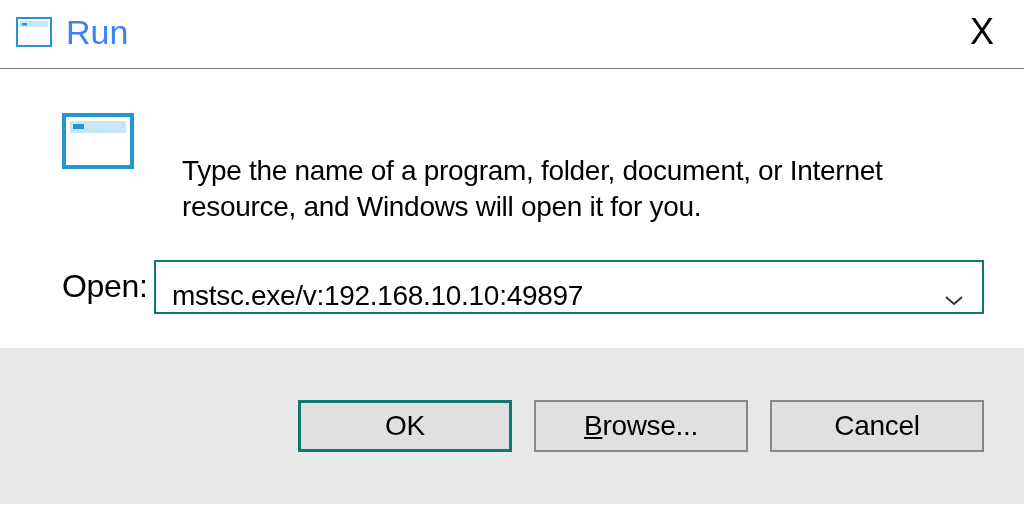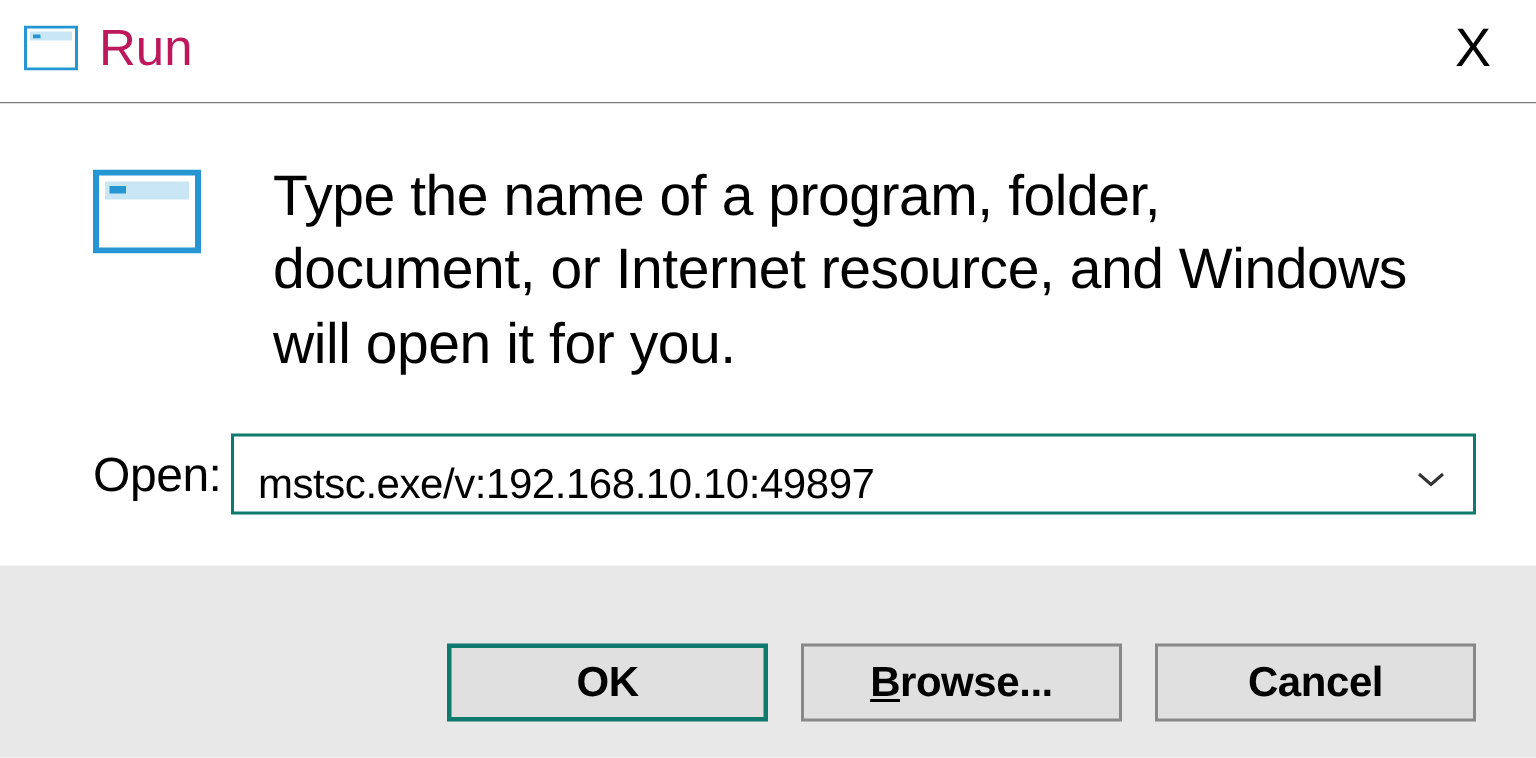--- a/index.html
+++ b/index.html
@@ -27,21 +27,21 @@
       gap: 14px;
     }
     .titlebar-icon {
       width: 36px;
       height: 30px;
       flex-shrink: 0;
     }
     .titlebar-title {
       font-size: 34px;
       font-weight: 400;
-      color: #be185d;
+      color: #3b82f6;
     }
     .close-x {
       font-size: 36px;
       font-weight: 300;
       color: #000;
       line-height: 1;
       padding: 4px 8px;
       cursor: default;
       font-family: Arial, sans-serif;
     }
@@ -55,43 +55,44 @@
       gap: 48px;
       margin-bottom: 34px;
     }
     .large-icon {
       width: 72px;
       height: 56px;
       flex-shrink: 0;
       margin-top: 6px;
     }
     .desc-text {
-      font-size: 38px;
+      font-size: 28px;
       line-height: 1.3;
       color: #000;
       max-width: 760px;
       letter-spacing: -0.3px;
+      margin-top: 46px;
     }
     .input-row {
       display: flex;
       align-items: center;
     }
     .open-label {
       font-size: 32px;
       color: #000;
       width: 92px;
       letter-spacing: -0.3px;
     }
     .combo {
       flex: 1;
       display: flex;
-      align-items: flex-start;
+      align-items: flex-end;
       border: 2px solid #0e7a6e;
       height: 54px;
-      padding: 16px 16px;
+      padding: 0 16px;
       background: #fff;
       position: relative;
     }
     .combo-input {
       flex: 1;
       border: none;
       outline: none;
       font-size: 28px;
       font-family: inherit;
       color: #000;
@@ -115,21 +116,20 @@
       height: 52px;
       font-size: 28px;
       font-family: inherit;
       background: #e0e0e0;
       border: 2px solid #888888;
       cursor: default;
       display: flex;
       align-items: center;
       justify-content: center;
       letter-spacing: -0.3px;
-      font-weight: bold;
     }
     .btn.primary {
       border: 3px solid #0e7a6e;
       background: #e0e0e0;
     }
     .btn .label-wrap {
       display: inline-block;
     }
     .btn .label-wrap .ul {
       text-decoration: underline;

